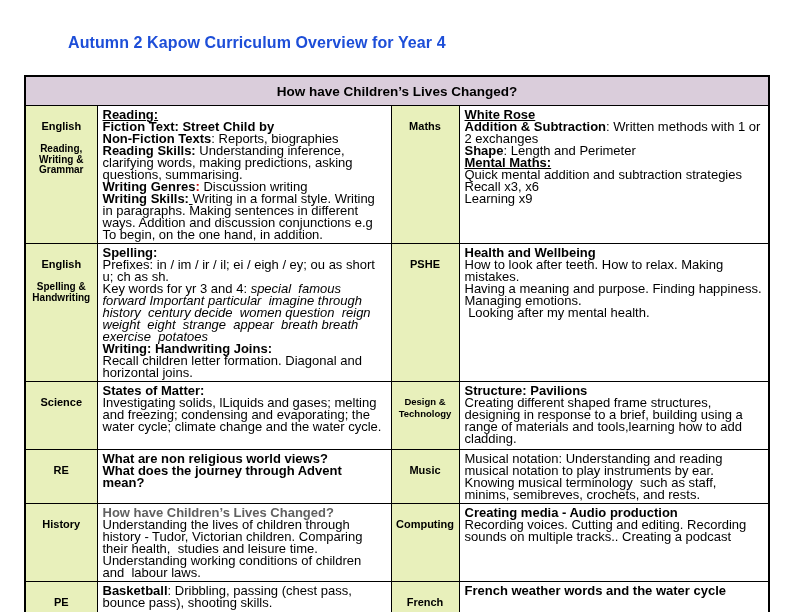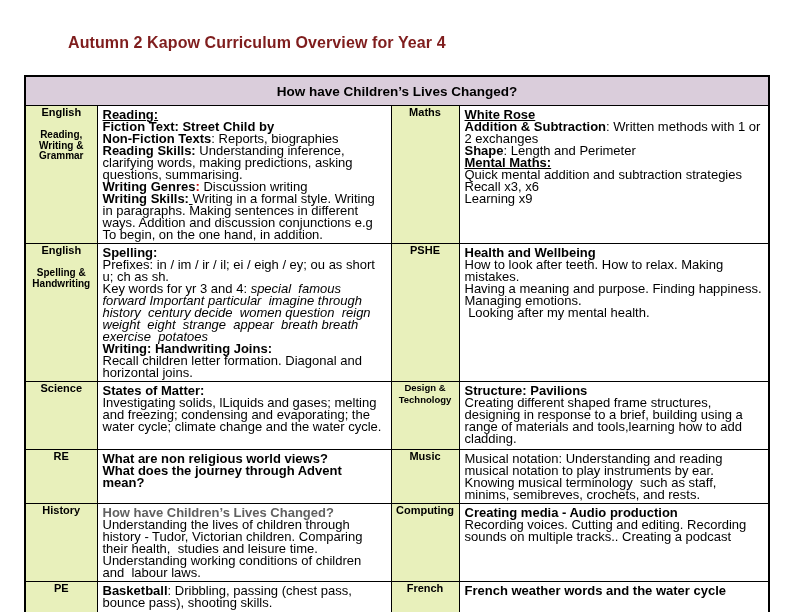--- a/index.html
+++ b/index.html
@@ -1,24 +1,24 @@
 <!DOCTYPE html>
 <html style="--header_bg: #dacddb; --subject_bg: #e8f0bb; --accent_red: #cc0000; --gray_heading: #606060;"><head>
 <meta charset="utf-8">
 <style>
   html,body{margin:0;padding:0;background:#ffffff;width:792px;height:612px;overflow:hidden;
     font-family:"Liberation Sans","DejaVu Sans",sans-serif;-webkit-font-smoothing:antialiased;}
   .page{position:relative;width:792px;height:612px;background:#fff;}
-  .doc-title{position:absolute;left:68px;top:34px;font-size:16px;font-weight:bold;color:#7f1d1d;letter-spacing:.1px;}
+  .doc-title{position:absolute;left:68px;top:34px;font-size:16px;font-weight:bold;color:#1d4ed8;letter-spacing:.1px;}
   table.curriculum{position:absolute;left:24px;top:75px;width:744px;border-collapse:collapse;table-layout:fixed;
     border:2px solid #000;}
   td{border:1px solid #000;vertical-align:top;padding:0;overflow:hidden;}
   td.banner{background:var(--header_bg);text-align:center;vertical-align:middle;height:28px;
     font-size:13.5px;font-weight:bold;color:#000;}
-  td.subject{background:var(--subject_bg);text-align:center;padding-top:0;font-weight:bold;font-size:11px;line-height:13px;}
+  td.subject{background:var(--subject_bg);text-align:center;padding-top:14px;font-weight:bold;font-size:11px;line-height:13px;}
   td.subject .subject-label{font-weight:bold;white-space:pre-line;padding:0 2px;}
   td.subject .subject-sub{font-size:10px;line-height:10.5px;font-weight:bold;margin-top:11px;white-space:pre-line;}
   td.subject.small .subject-label{font-size:9.5px;line-height:11.5px;}
   td.content{background:#fff;padding:3px 5px 2px 5px;font-size:13px;line-height:12px;color:#000;}
   .line{white-space:pre-wrap;}
   .r1{height:117px;} .r2{height:103px;} .r3{height:68px;margin-left:12px;} .r4{height:47px;} .r5{height:68px;} .r6{height:40px;}
 </style>
 </head>
 <body>
 

